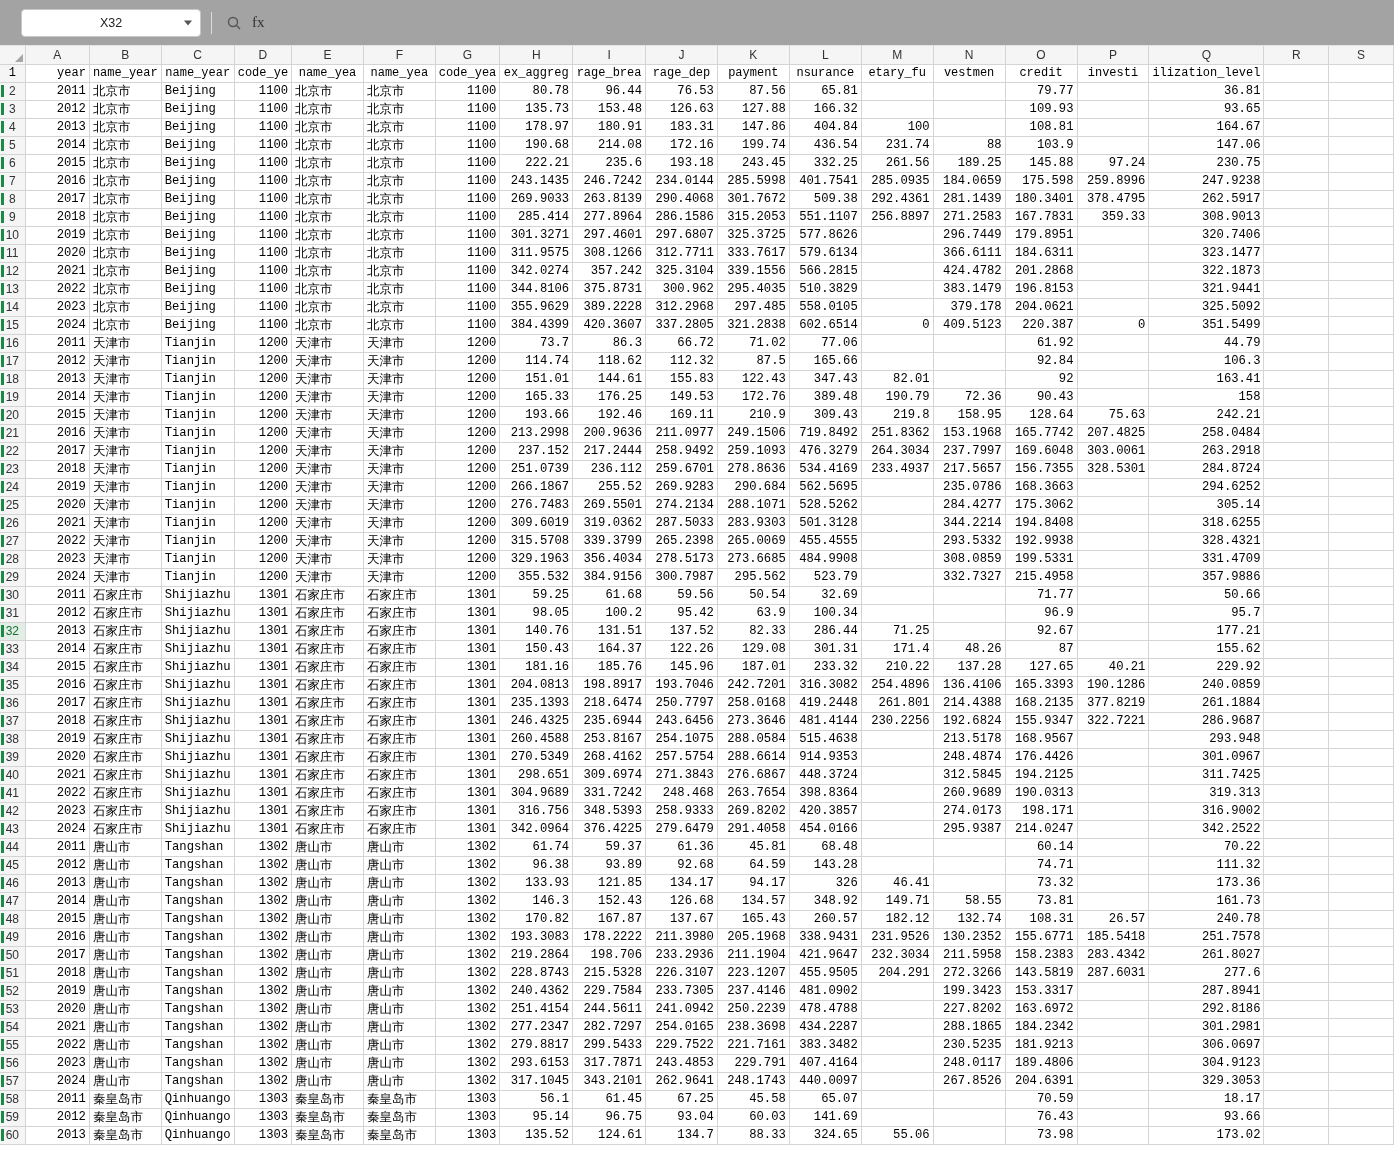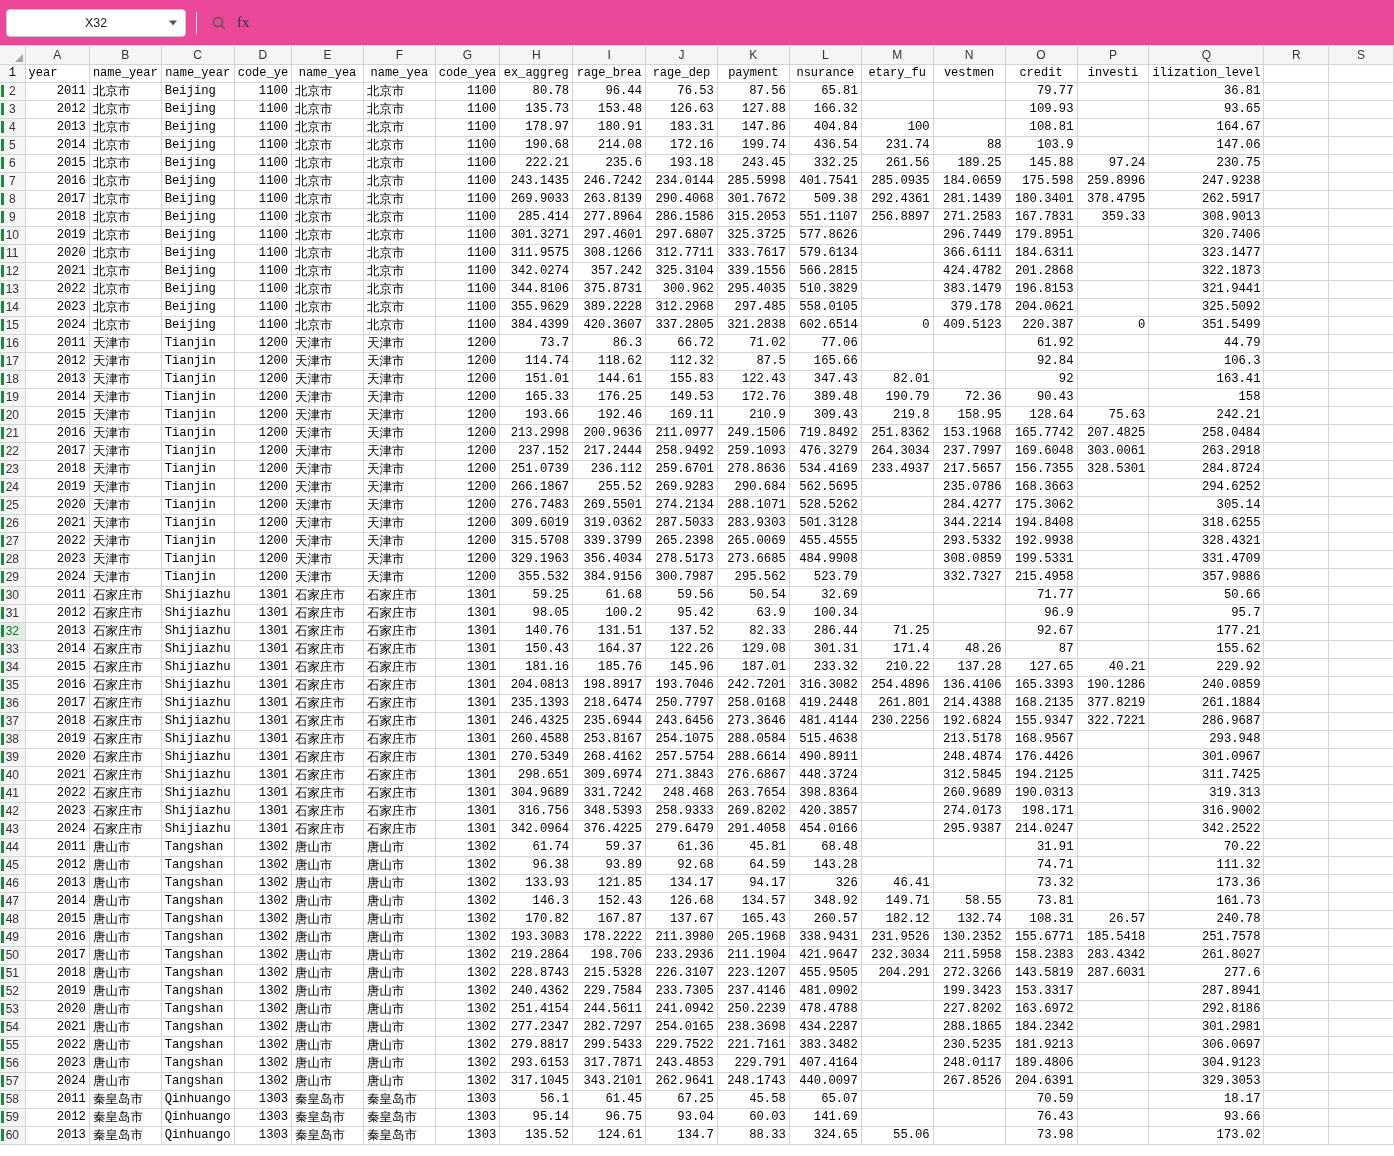--- a/index.html
+++ b/index.html
@@ -14,23 +14,23 @@
     position: relative;
     overflow: hidden;
     background: #ffffff;
   }
 
   
   .formula-bar {
     height: 46px;
     display: flex;
     align-items: center;
-    padding: 0 6px;
+    padding: 0 21px;
     box-sizing: border-box;
-    background: #ec4899;
+    background: #a3a3a3;
     border-bottom: 1px solid #e3e3e3;
   }
   .name-box {
     width: 178px;
     height: 26px;
     border: 1px solid #c8c8c8;
     border-radius: 4px;
     display: flex;
     align-items: center;
     justify-content: center;
@@ -170,21 +170,21 @@
   .c-Q { width: 73px; }
   .c-R { width: 73px; }
   .c-S { width: 73px; }
 
   tr.headerrow td {
     font-family: "Liberation Mono", monospace;
     font-size: 12px;
     text-align: center;
     color: #000;
   }
-  tr.headerrow td.c-A { text-align: left; }
+  tr.headerrow td.c-A { text-align: right; }
 
   .mono { font-family: "Liberation Mono", monospace; }
   td.cnfont { font-family: "DejaVu Sans", sans-serif; font-size: 12.5px; }
 </style>
 </head>
 <body>
 
 <div id="app">
 
   <div class="formula-bar">
@@ -1074,21 +1074,21 @@
             <td class="c-B cn cnfont">石家庄市</td>
             <td class="c-C txt mono">Shijiazhu</td>
             <td class="c-D num mono">1301</td>
             <td class="c-E cn cnfont">石家庄市</td>
             <td class="c-F cn cnfont">石家庄市</td>
             <td class="c-G num mono">1301</td>
             <td class="c-H num mono">270.5349</td>
             <td class="c-I num mono">268.4162</td>
             <td class="c-J num mono">257.5754</td>
             <td class="c-K num mono">288.6614</td>
-            <td class="c-L num mono">490.8911</td>
+            <td class="c-L num mono">914.9353</td>
             <td class="c-M num mono"></td>
             <td class="c-N num mono">248.4874</td>
             <td class="c-O num mono">176.4426</td>
             <td class="c-P num mono"></td>
             <td class="c-Q num mono">301.0967</td>
             <td class="c-R num mono"></td>
             <td class="c-S num mono"></td>
           </tr>
           <tr>
             <td class="rowhead">40<span class="marker"></span></td>
@@ -1187,21 +1187,21 @@
             <td class="c-E cn cnfont">唐山市</td>
             <td class="c-F cn cnfont">唐山市</td>
             <td class="c-G num mono">1302</td>
             <td class="c-H num mono">61.74</td>
             <td class="c-I num mono">59.37</td>
             <td class="c-J num mono">61.36</td>
             <td class="c-K num mono">45.81</td>
             <td class="c-L num mono">68.48</td>
             <td class="c-M num mono"></td>
             <td class="c-N num mono"></td>
-            <td class="c-O num mono">31.91</td>
+            <td class="c-O num mono">60.14</td>
             <td class="c-P num mono"></td>
             <td class="c-Q num mono">70.22</td>
             <td class="c-R num mono"></td>
             <td class="c-S num mono"></td>
           </tr>
           <tr>
             <td class="rowhead">45<span class="marker"></span></td>
             <td class="c-A num mono">2012</td>
             <td class="c-B cn cnfont">唐山市</td>
             <td class="c-C txt mono">Tangshan</td>

